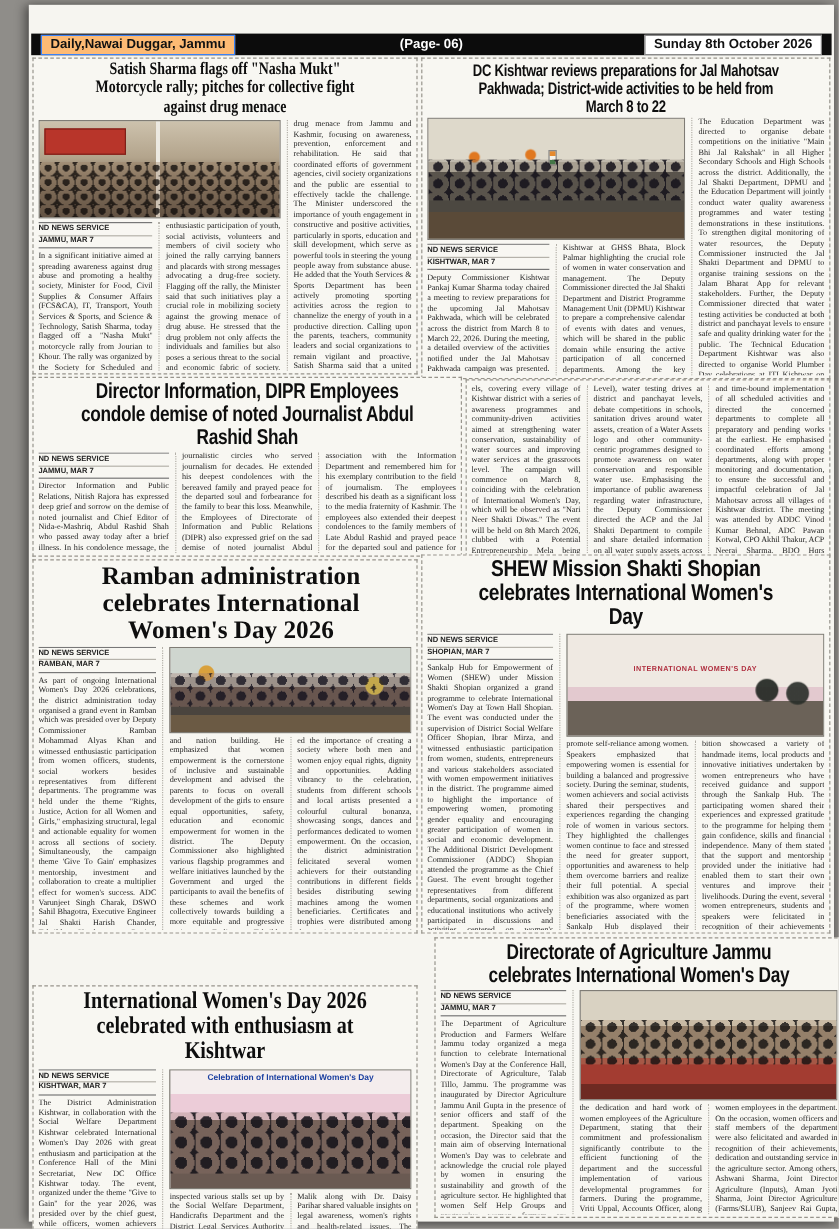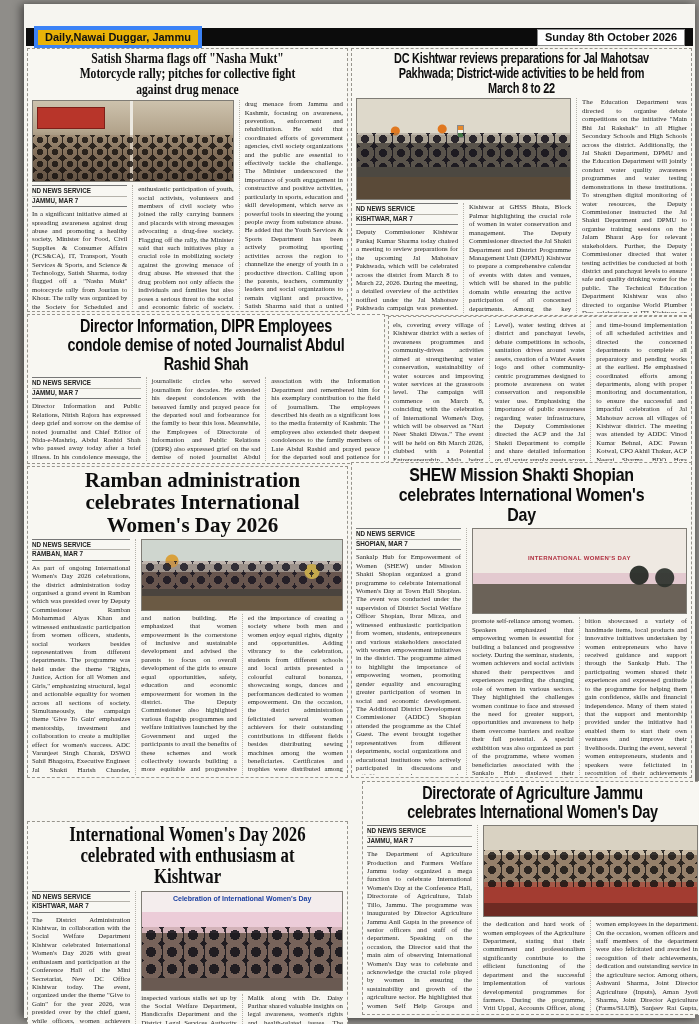--- a/index.html
+++ b/index.html
@@ -3,21 +3,21 @@
 <meta charset="utf-8">
 <style>
   * { margin:0; padding:0; box-sizing:border-box; }
   html,body { width:699px; height:1024px; }
   body { background:#8f8d89; position:relative; overflow:hidden; font-family:"Liberation Serif", serif; }
   .page { position:absolute; left:24px; top:4px; width:671px; height:1014px;
           background:#f6f5f0; box-shadow:-4px 0 8px rgba(0,0,0,.4), 2px 2px 6px rgba(0,0,0,.25); }
   
   .hdr { position:absolute; left:2px; right:2px; top:24px; height:18px; background:#0c0c0c;
          display:flex; align-items:center; justify-content:space-between; padding:0 8px; }
-  .hdr .mast { background:#eab308; border:4px solid #3b82f6; padding:0 7px; font:bold 11px "Liberation Sans",sans-serif; color:#111; line-height:15px;text-align:center; }
+  .hdr .mast { background:#fdba74; border:1px solid #3b82f6; padding:0 7px; font:bold 11px "Liberation Sans",sans-serif; color:#111; line-height:15px;text-align:center; }
   .hdr .pgl  { color:#fff; font:bold 11px "Liberation Sans",sans-serif; position:absolute; left:0; right:0; text-align:center; }
   .hdr .date { background:#fff; border:1px solid #8a8a8a; padding:0 7px; font:bold 11px "Liberation Sans",sans-serif; color:#111; line-height:15px; position:relative; z-index:1; }
   
   .article { position:absolute; border:1px dashed #97948c; background:#f8f7f2; padding:2px 4px;
              display:flex; flex-direction:column; overflow:hidden; }
   h2 { text-align:center; color:#0e0e0e; line-height:1.06; margin-bottom:3px; flex:none; }
   .h-serif { font-family:"Liberation Serif",serif; font-weight:bold; }
   .h-sans  { font-family:"Liberation Sans",sans-serif; font-weight:bold; letter-spacing:-.3px; }
   .cx84 { transform:scaleX(.84); transform-origin:50% 50%; }
   .cx80 { transform:scaleX(.80); transform-origin:50% 50%; }
@@ -78,20 +78,21 @@
   .ph-agri::after { content:""; position:absolute; left:0; right:0; top:26%; height:42%;
         background:repeating-radial-gradient(circle at 8px 6px, rgba(28,24,22,.85) 0 4px, rgba(170,140,110,.35) 4px 9px);
         background-size:18px 14px; }
 </style>
 </head>
 <body>
 
 <div class="page">
 
   <div class="hdr">
+    <span class="pgl">(Page- 06)</span>
     <span class="mast">Daily,Nawai Duggar, Jammu</span>
     <span class="date">Sunday 8th October 2026</span>
   </div>
 
   <div class="article" style="left:3px; top:44px; width:321px; height:264px;">
     <h2 class="h-serif cx80" style="font-size:14.5px;">Satish Sharma flags off "Nasha Mukt" Motorcycle rally; pitches for collective fight against drug menace</h2>
     <div class="art-row">
       <div class="wide">
         <div class="photo crowd ph-satish"></div>
         <div class="cols">

